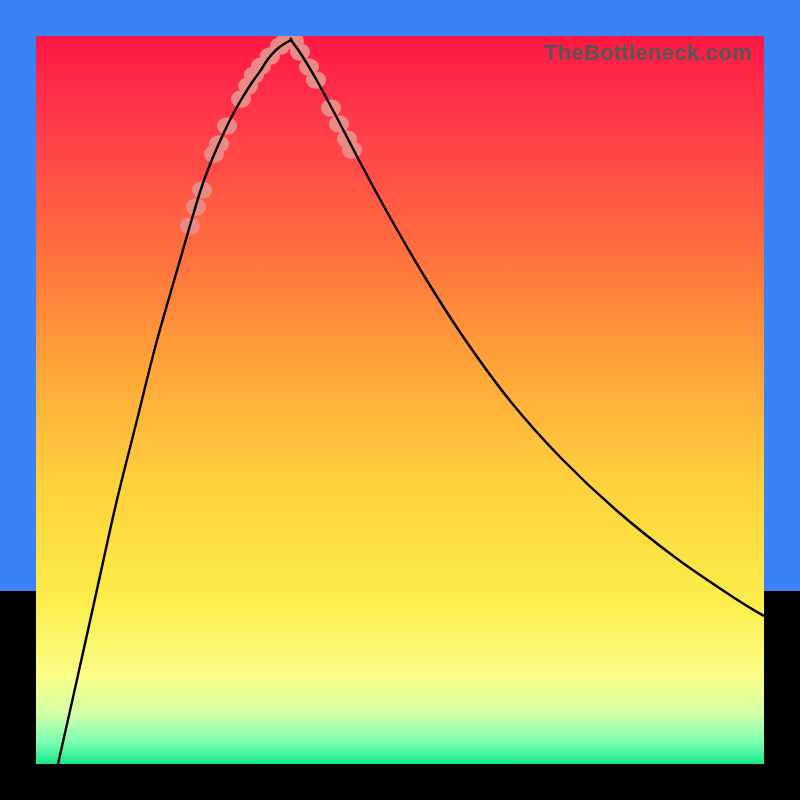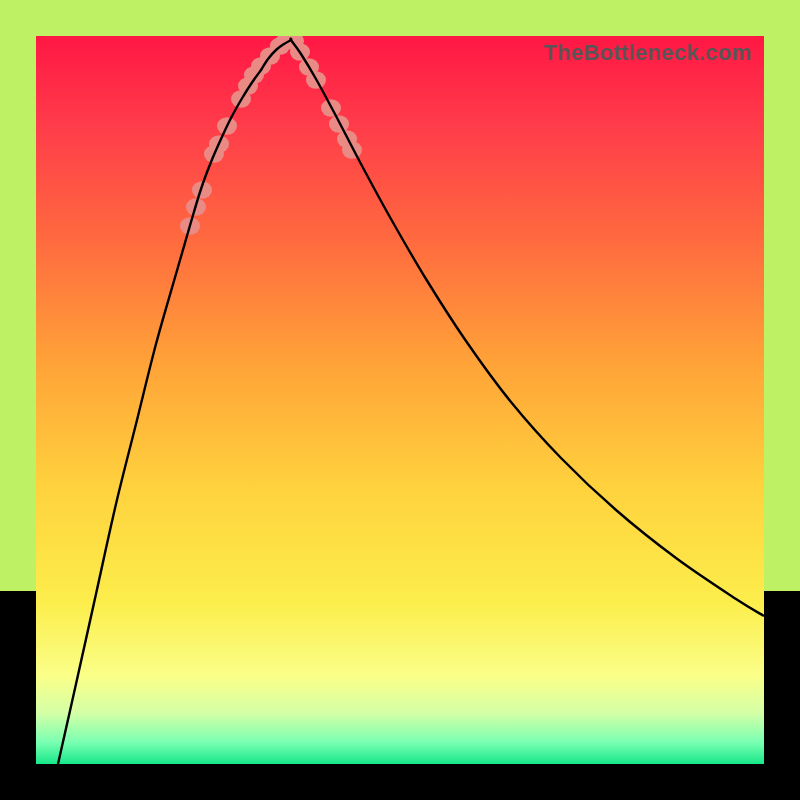--- a/index.html
+++ b/index.html
@@ -8,21 +8,21 @@
     width: 800px;
     height: 800px;
     overflow: hidden;
     background: #000;
     font-family: Arial, Helvetica, sans-serif;
   }
   .frame {
     position: relative;
     width: 800px;
     height: 591px;
-    background: #bef264;
+    background: #3b82f6;
   }
   .plot-area {
     position: absolute;
     left: 36px;
     top: 36px;
     width: 728px;
     height: 728px;
     background: linear-gradient(
       to bottom,
       #ff1744 0%,

